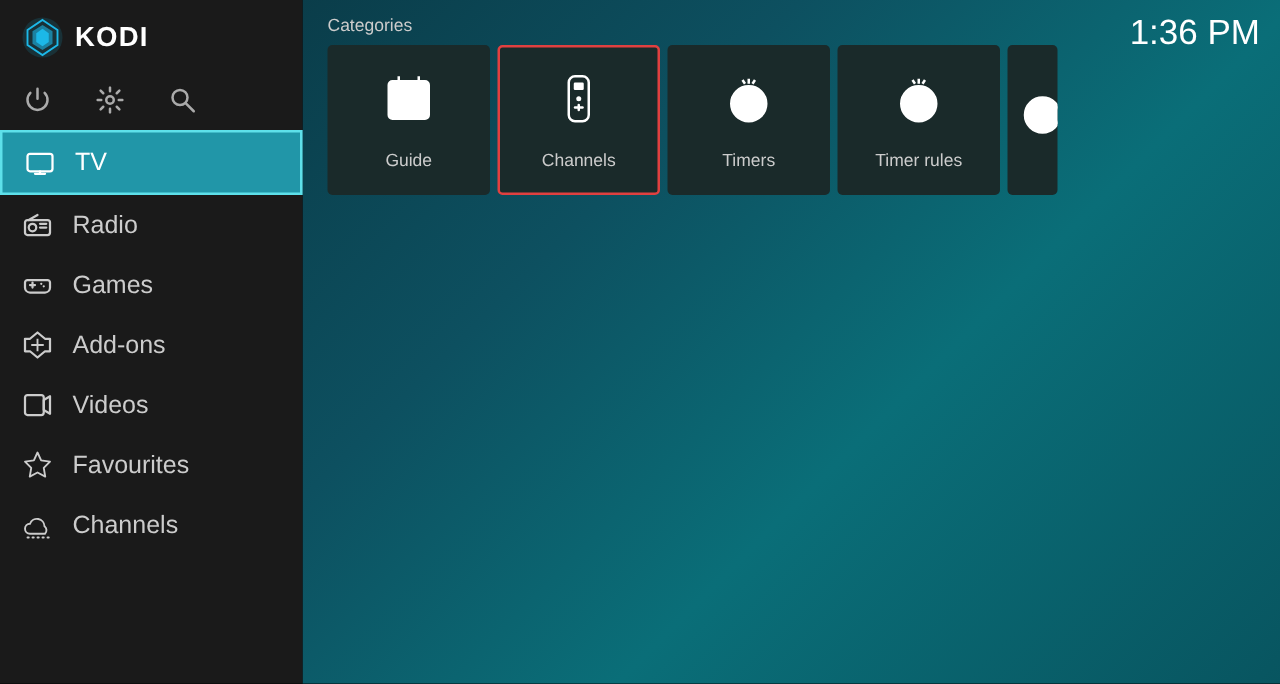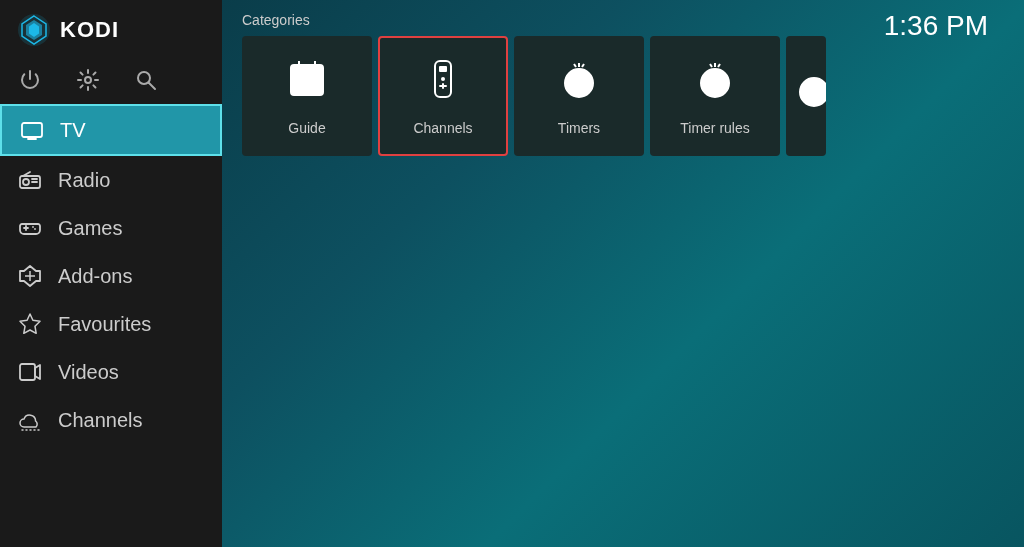--- a/index.html
+++ b/index.html
@@ -8,21 +8,21 @@
       width: 1024px;
       height: 547px;
       overflow: hidden;
       font-family: 'Segoe UI', Arial, sans-serif;
       background: #000;
       display: flex;
     }
 
     
     .sidebar {
-      width: 222px;
+      width: 242px;
       height: 547px;
       background: #1a1a1a;
       display: flex;
       flex-direction: column;
       flex-shrink: 0;
       position: relative;
       z-index: 2;
     }
 
     .sidebar-header {
@@ -105,21 +105,21 @@
       height: 547px;
       background: linear-gradient(135deg, #0a3d4a 0%, #0d5060 30%, #0a6e78 60%, #085560 100%);
       position: relative;
       display: flex;
       flex-direction: column;
     }
 
     .time-display {
       position: absolute;
       top: 10px;
-      right: 36px;
+      right: 16px;
       color: #fff;
       font-size: 28px;
       font-weight: 300;
     }
 
     .categories-label {
       color: #ccc;
       font-size: 14px;
       padding: 12px 20px 8px;
     }
@@ -248,34 +248,34 @@
           <line x1="7" y1="12" x2="17" y2="12" stroke="currentColor" stroke-width="1.5"></line>
         </svg>
       </div>
       <span class="nav-item-label">Add-ons</span>
     </div>
 
 
     <div class="nav-item">
       <div class="nav-item-icon">
         <svg width="24" height="24" viewBox="0 0 24 24" xmlns="http://www.w3.org/2000/svg">
-          <path d="M12 2l2.9 6.3L22 9.3l-5 5 1.2 7L12 18l-6.2 3.3 1.2-7-5-5 7.1-1z" stroke="currentColor" stroke-width="1.5" fill="none" stroke-linejoin="round"></path>
-        </svg>
-      </div>
-      <span class="nav-item-label">Favourites</span>
-    </div>
-
-    <div class="nav-item">
-      <div class="nav-item-icon">
-        <svg width="24" height="24" viewBox="0 0 24 24" xmlns="http://www.w3.org/2000/svg">
           <rect x="2" y="4" width="15" height="16" rx="2" stroke="currentColor" stroke-width="1.8" fill="none"></rect>
           <path d="M17 8l5-3v14l-5-3V8z" stroke="currentColor" stroke-width="1.8" fill="none" stroke-linejoin="round"></path>
         </svg>
       </div>
       <span class="nav-item-label">Videos</span>
+    </div>
+
+    <div class="nav-item">
+      <div class="nav-item-icon">
+        <svg width="24" height="24" viewBox="0 0 24 24" xmlns="http://www.w3.org/2000/svg">
+          <path d="M12 2l2.9 6.3L22 9.3l-5 5 1.2 7L12 18l-6.2 3.3 1.2-7-5-5 7.1-1z" stroke="currentColor" stroke-width="1.5" fill="none" stroke-linejoin="round"></path>
+        </svg>
+      </div>
+      <span class="nav-item-label">Favourites</span>
     </div>
 
     <div class="nav-item">
       <div class="nav-item-icon">
         <svg width="24" height="24" viewBox="0 0 24 24" xmlns="http://www.w3.org/2000/svg">
           <path d="M6 19a4 4 0 010-8 6 6 0 0111.6 2A4 4 0 0118 19H6z" stroke="currentColor" stroke-width="1.5" fill="none"></path>
           <line x1="4" y1="22" x2="5" y2="22" stroke="currentColor" stroke-width="1.5" stroke-linecap="round"></line>
           <line x1="8" y1="22" x2="9" y2="22" stroke="currentColor" stroke-width="1.5" stroke-linecap="round"></line>
           <line x1="12" y1="22" x2="13" y2="22" stroke="currentColor" stroke-width="1.5" stroke-linecap="round"></line>
           <line x1="16" y1="22" x2="17" y2="22" stroke="currentColor" stroke-width="1.5" stroke-linecap="round"></line>

